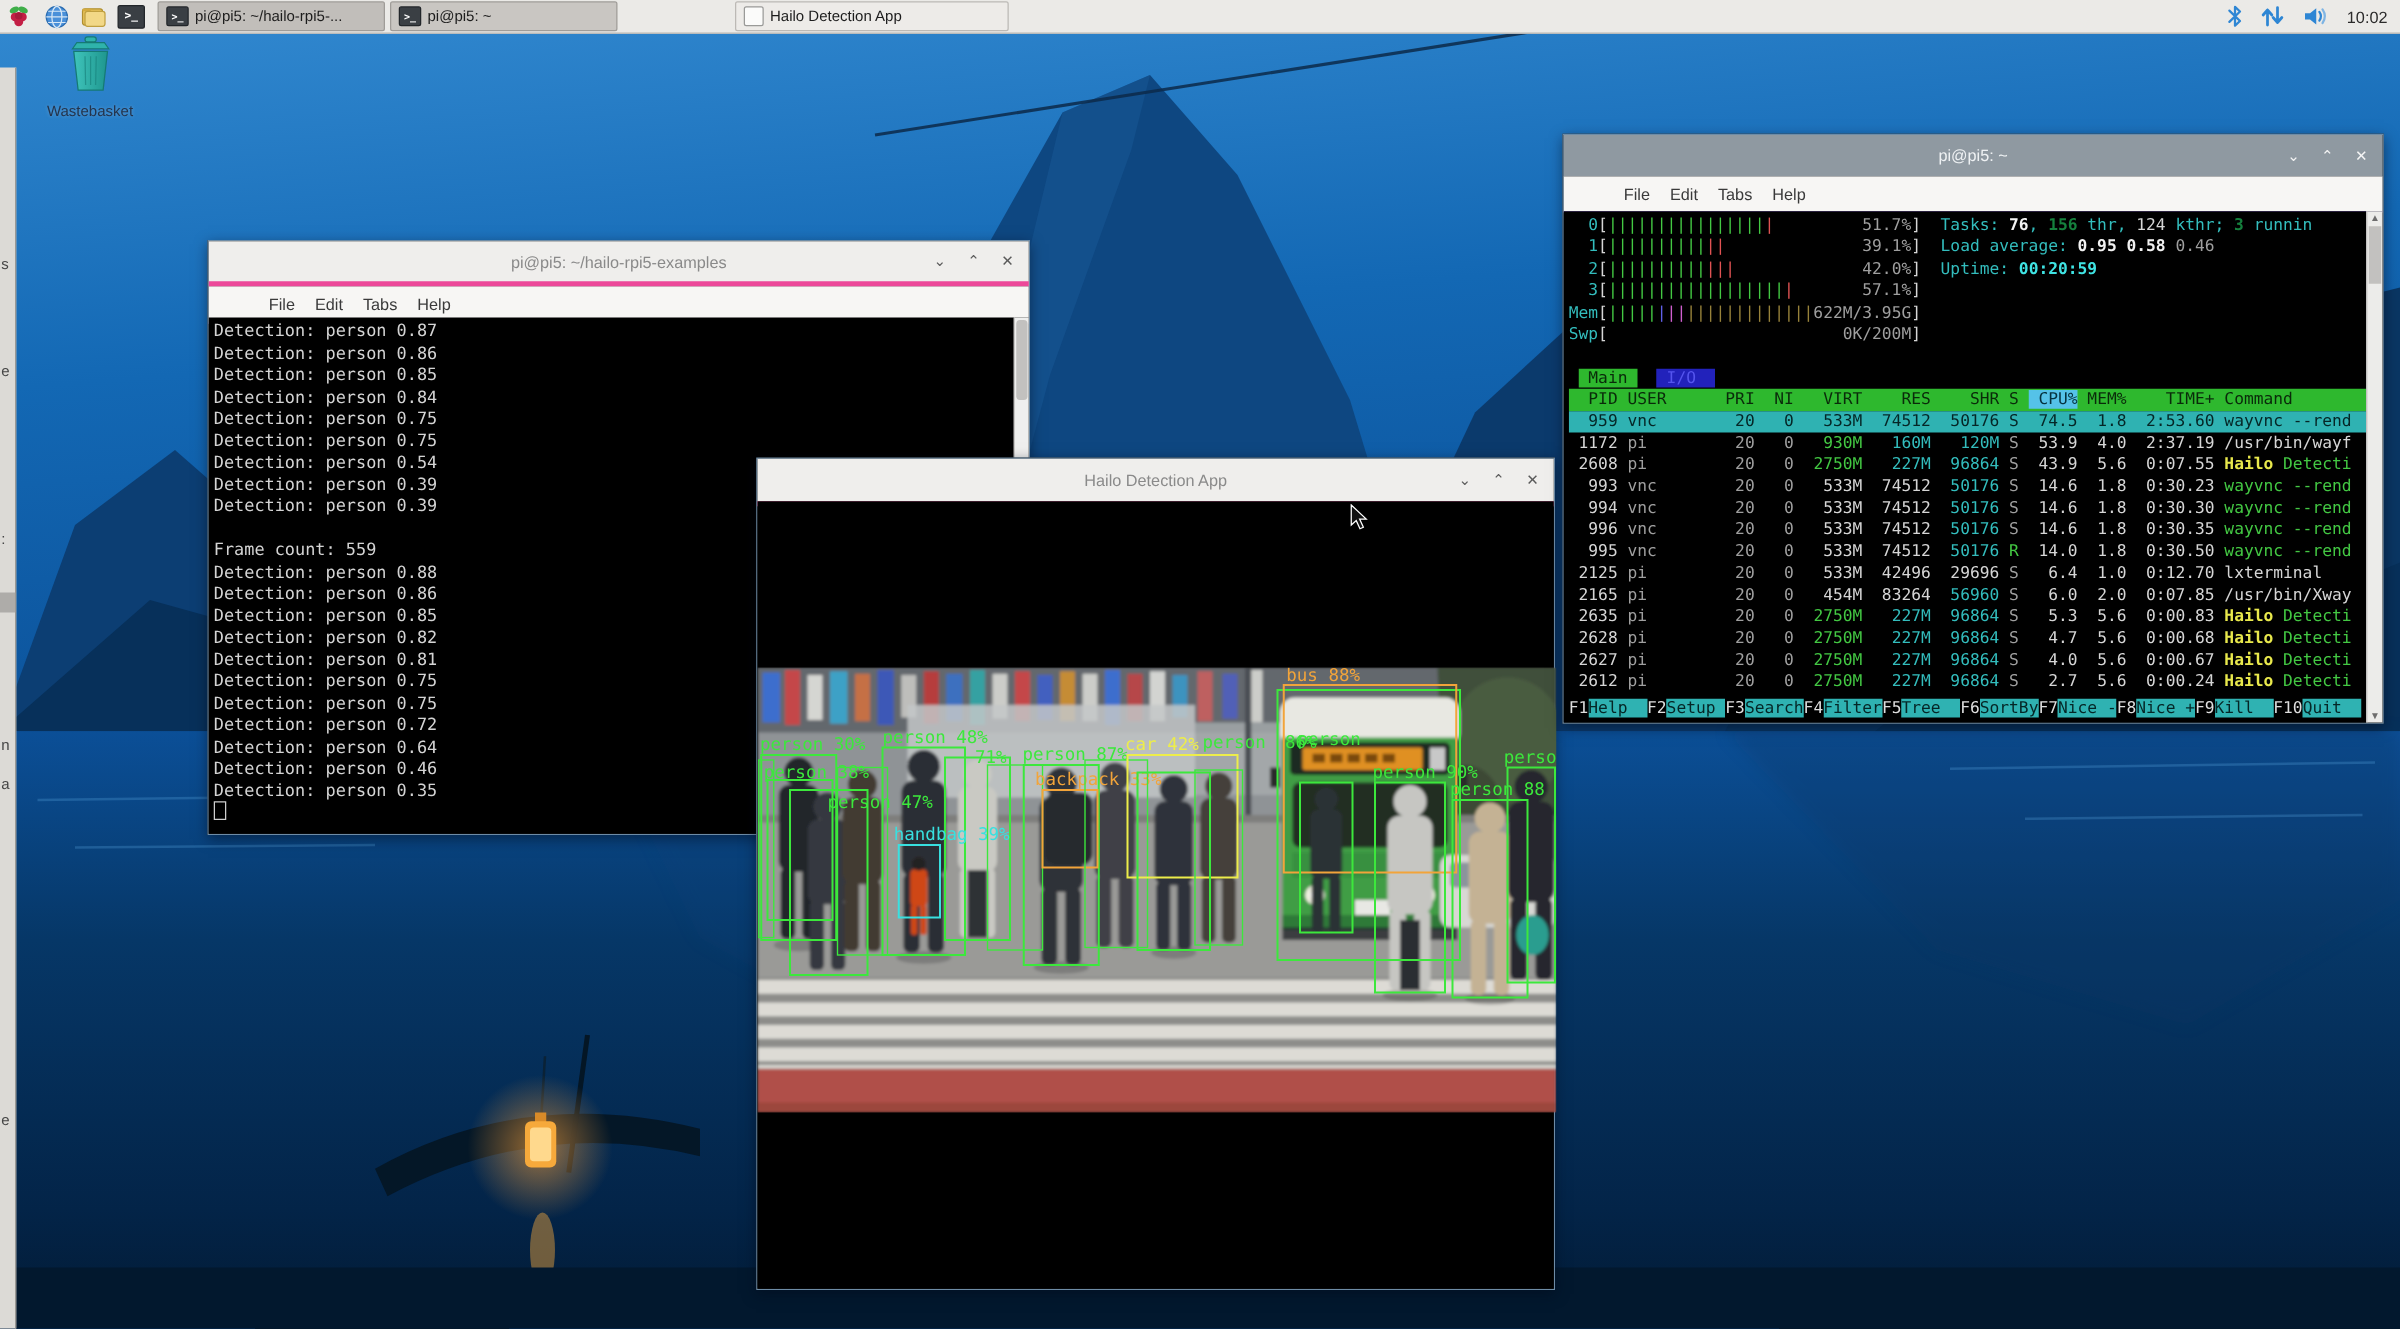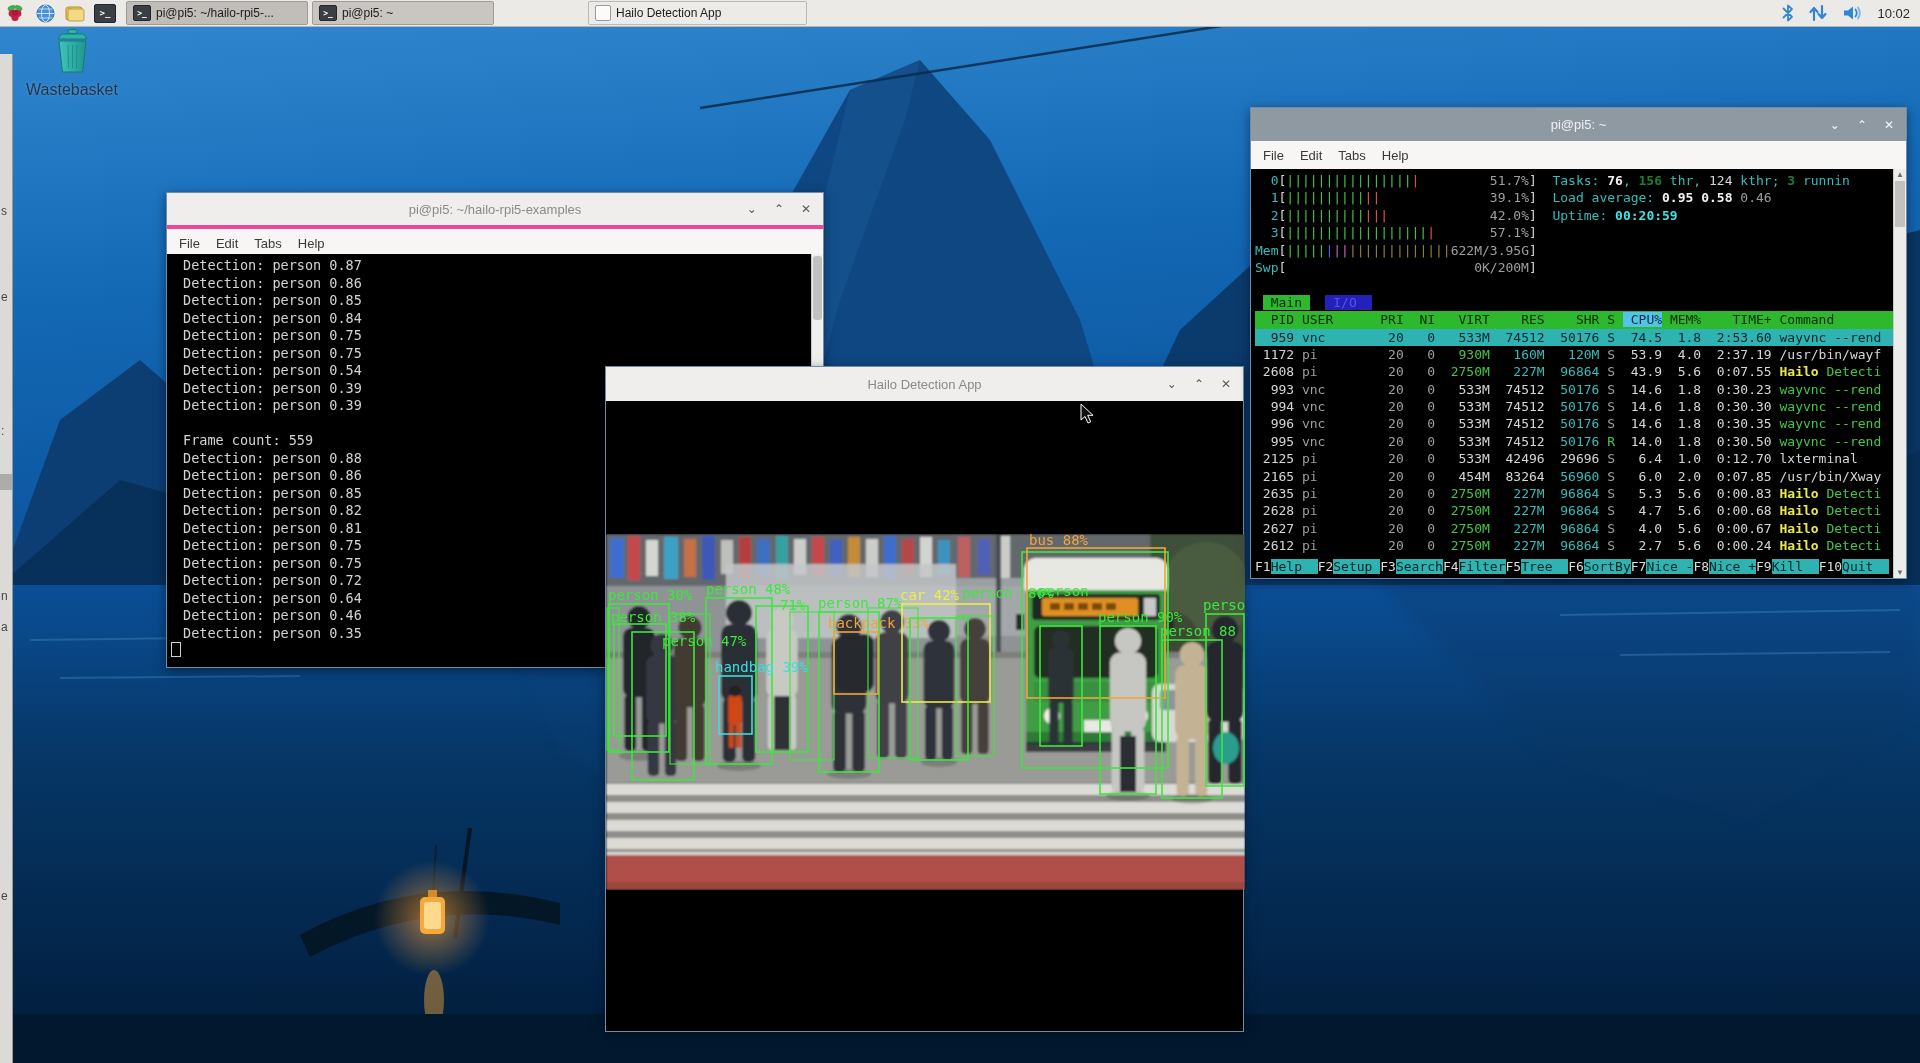--- a/index.html
+++ b/index.html
@@ -16,46 +16,46 @@
     white-space:nowrap;overflow:hidden;}
   .taskbtn.lighter{background:#edebe8;border-color:#bcb9b5;}
   .tb-tray{margin-left:auto;display:flex;align-items:center;gap:14px;padding-right:10px;}
   .clock{font-size:13px;color:#2b2b2b;}
   .miniterm{width:16px;height:14px;background:#3a3f44;border:1px solid #22262a;border-radius:2px;
     color:#fff;font:bold 8px "DejaVu Sans Mono",monospace;display:flex;align-items:center;justify-content:center;flex:none;}
   .whiteicon{width:14px;height:14px;background:#fbfbfa;border:1px solid #9a9a98;border-radius:2px;flex:none;}
 
   
   .wastebasket{position:absolute;left:26px;top:28px;width:92px;z-index:1;text-align:center;}
-  .wastebasket .lbl{margin-top:3px;font-size:16px;color:#24344c;text-shadow:0 0 3px rgba(200,220,240,.35);}
+  .wastebasket .lbl{margin-top:3px;font-size:12px;color:#24344c;text-shadow:0 0 3px rgba(200,220,240,.35);}
   .edge-sliver{position:absolute;left:0;top:54px;width:12px;height:1009px;background:#dcdad6;
     border-right:1px solid #9a9894;z-index:5;overflow:hidden;}
   .edge-frag{position:absolute;left:1px;font-size:12px;color:#454545;font-family:"Liberation Sans",sans-serif;}
   .edge-block{position:absolute;left:0;width:12px;height:16px;background:#aeaca9;}
 
   
   .window{position:absolute;border:1px solid #6e8ca6;box-shadow:0 3px 10px rgba(0,10,25,.5);
     background:#000;box-sizing:border-box;}
   .titlebar{height:32px;display:flex;align-items:center;justify-content:center;position:relative;}
   .titlebar.light{background:#efeeec;border-bottom:4px solid #ec4899;}
   .titlebar.light .title{color:#8a8a8a;}
   .titlebar.gray{background:#8f99a1;height:33px;}
   .titlebar.gray .title{color:#eef1f3;}
   .title{font-size:13px;}
   .controls{position:absolute;right:12px;top:0;bottom:0;display:flex;align-items:center;gap:17px;}
   .ctl{font-size:12px;line-height:1;color:#5a5a5a;cursor:default;}
   .titlebar.gray .ctl{color:#f5f5f5;}
-  .menubar{height:29px;background:#f7f6f4;border-bottom:1px solid #8b5cf6;display:flex;align-items:center;}
+  .menubar{height:29px;background:#f7f6f4;border-bottom:1px solid #8b5cf6;display:flex;align-items:center;padding-left:36px;}
   .menu-item{font-size:13px;color:#3a3a3a;padding:0 8px;}
   .menu-item:first-child{margin-left:4px;}
 
   
   #w-term1{left:166px;top:192px;width:658px;height:476px;z-index:10;}
   .termbody{position:absolute;left:0;right:0;top:61px;bottom:0;background:#000;}
-  .tlines{position:absolute;left:16px;top:3px;right:14px;}
+  .tlines{position:absolute;left:4px;top:3px;right:14px;}
   .tline{white-space:pre;font:13.5px "DejaVu Sans Mono",monospace;line-height:17.5px;min-height:17.5px;color:#d4d4d4;}
   .block-cursor{display:inline-block;width:8px;height:13px;border:1px solid #cfcfcf;vertical-align:-2px;}
   .vscroll{position:absolute;right:0;top:0;bottom:0;width:11px;background:#efefee;border-left:1px solid #c9c8c6;}
   .vscroll .thumb{position:absolute;left:1px;right:1px;top:2px;height:64px;background:#c2c1bf;border-radius:3px;}
 
   
   #w-hailo{left:605px;top:366px;width:639px;height:666px;z-index:20;}
   #w-hailo .titlebar{height:34px;}
   .hailo-body{position:absolute;left:0;right:0;top:34px;bottom:0;background:#000;}
   #hailo-video{position:absolute;left:0;top:133px;}

